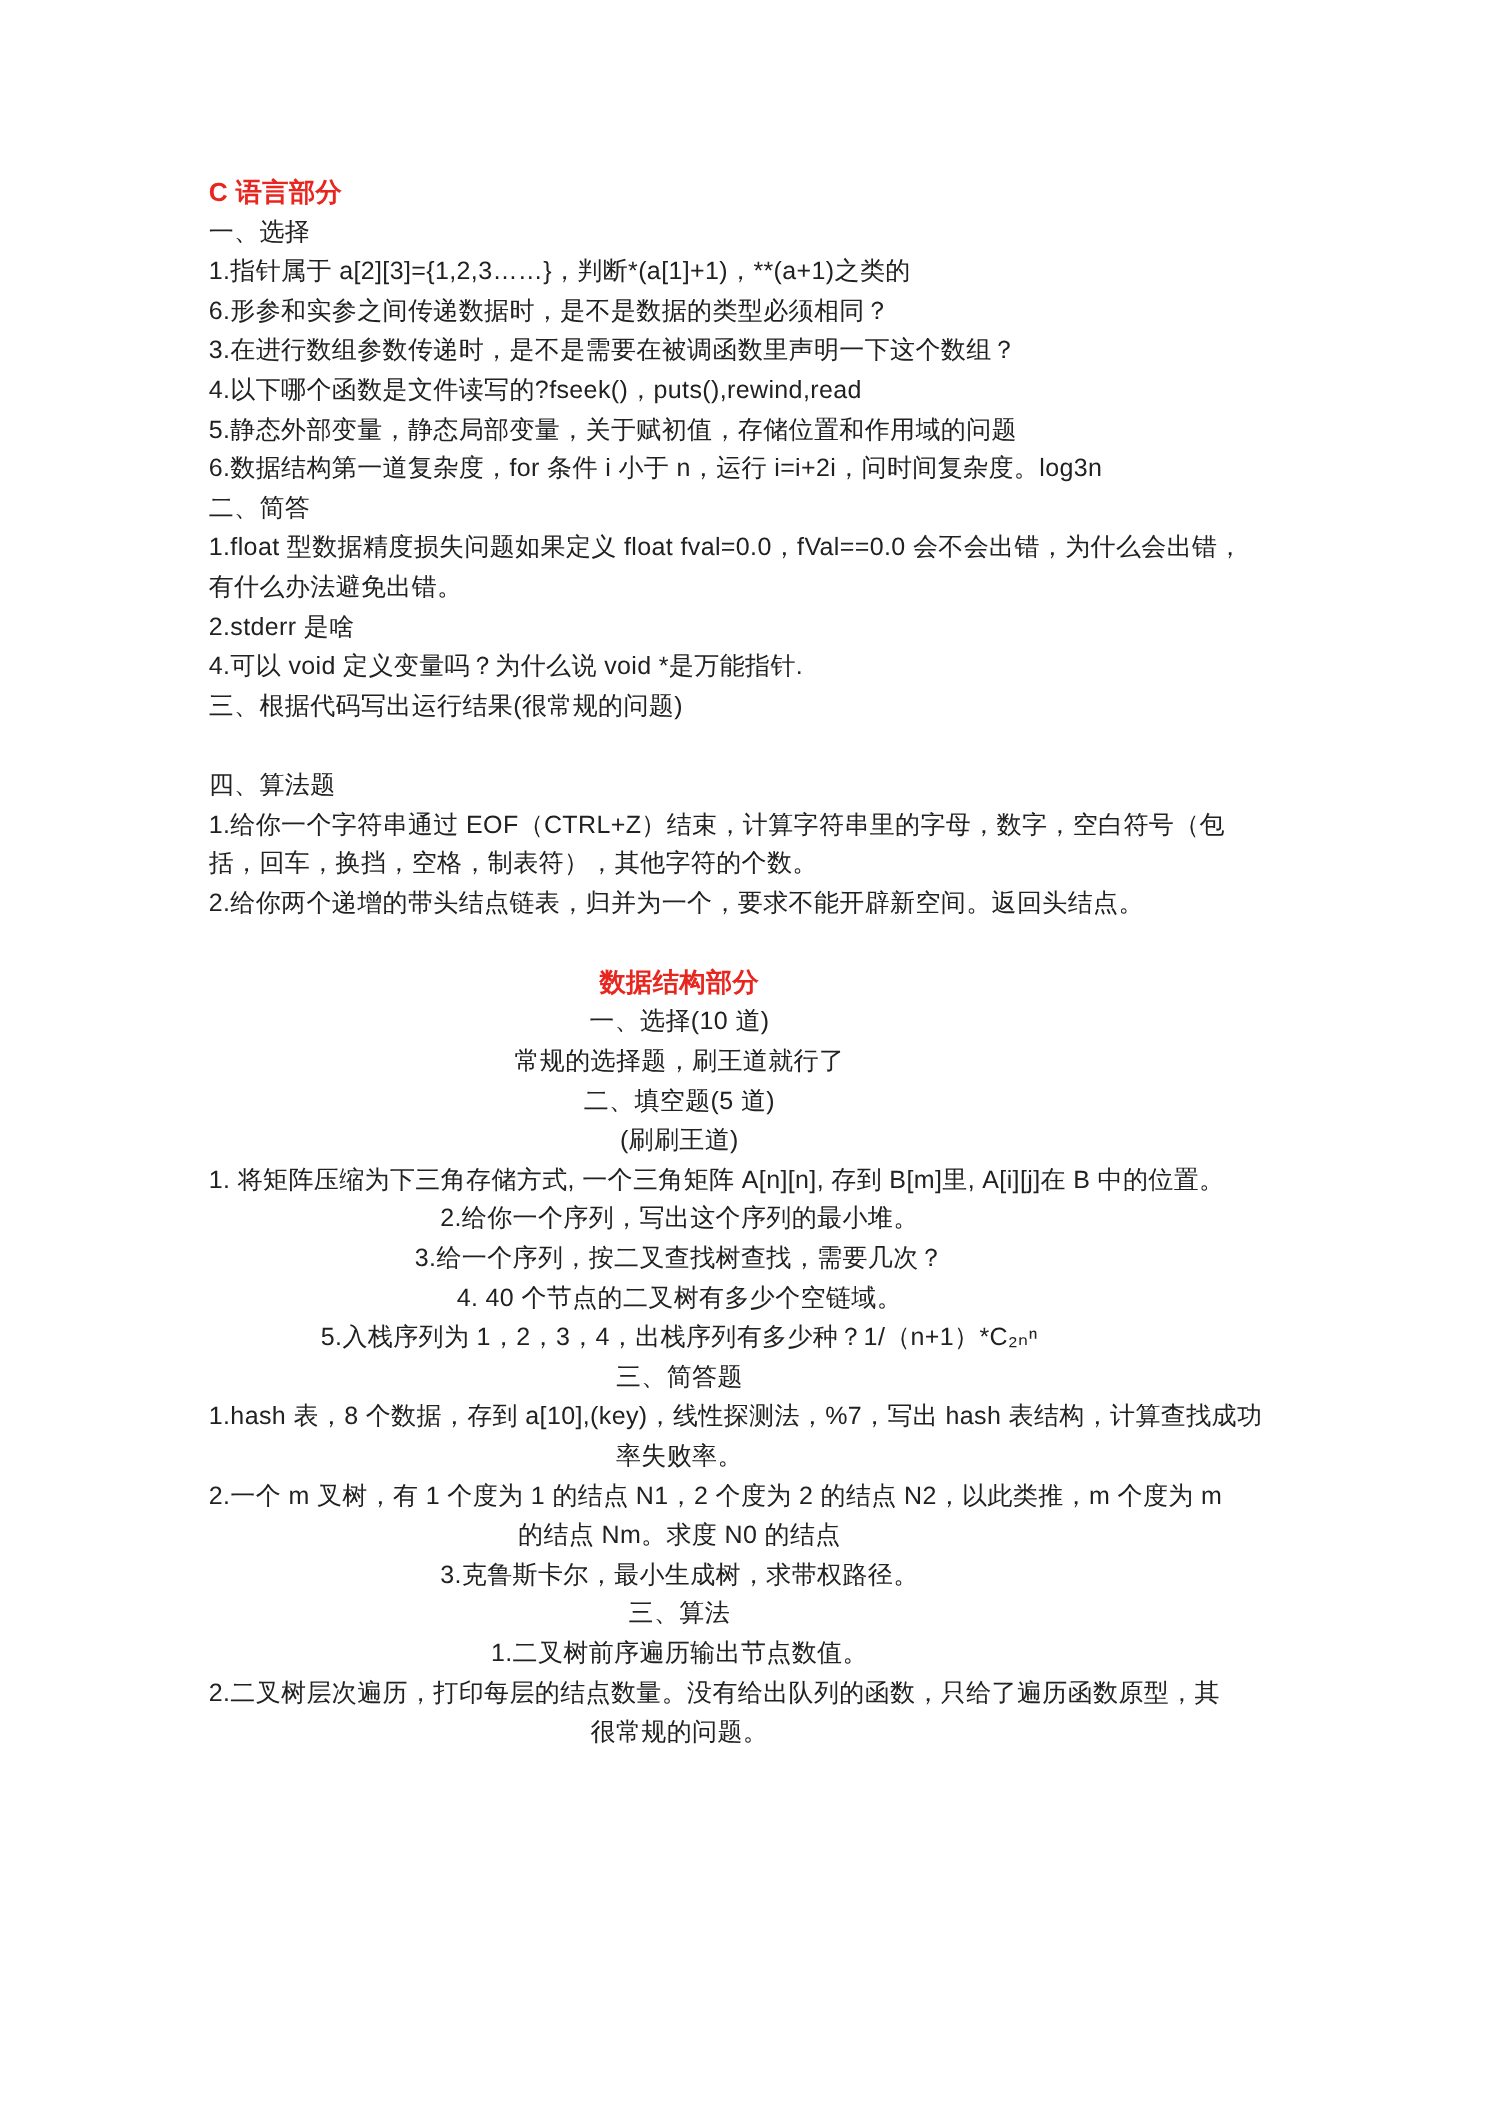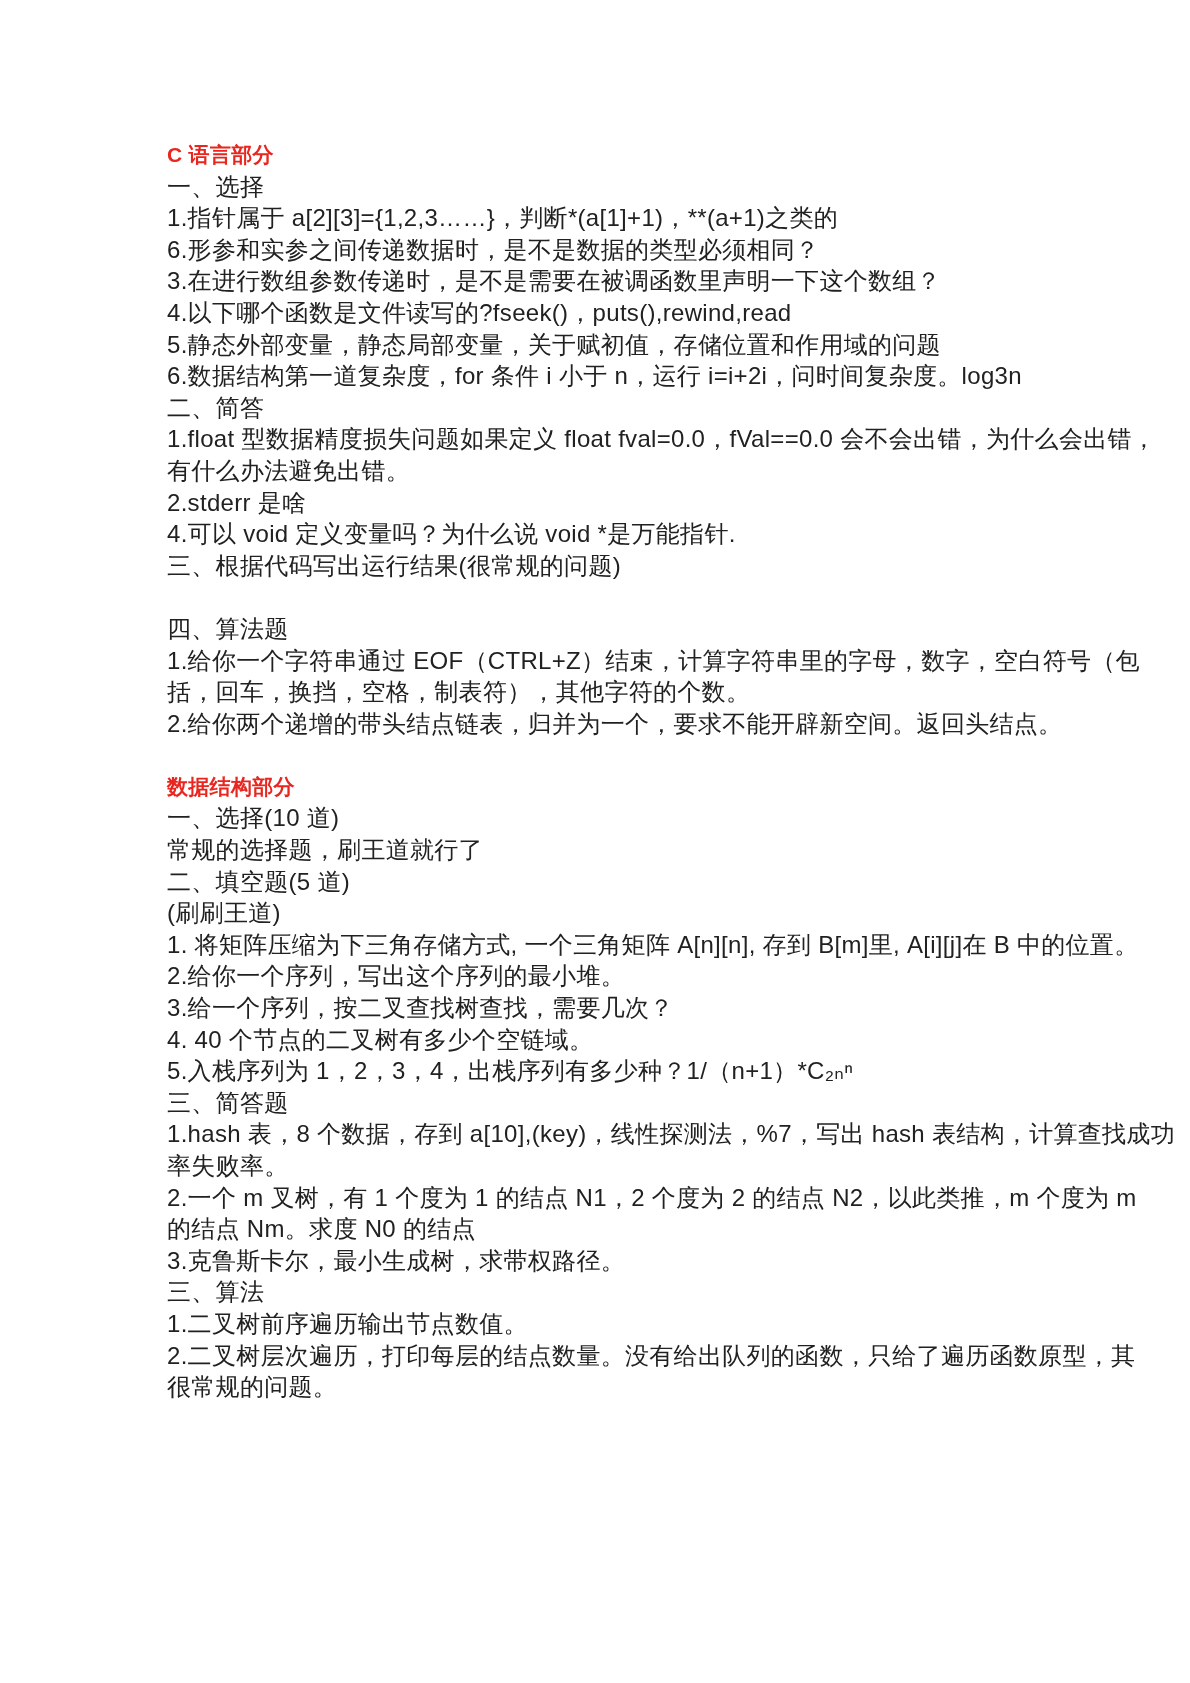--- a/index.html
+++ b/index.html
@@ -13,35 +13,36 @@
     color: var(--text-color, #212121);
     font-family: "Liberation Sans", "DejaVu Sans", sans-serif;
     overflow: hidden;
   }
   .doc {
     box-sizing: border-box;
     padding: 139px 130px 0 167px;
     width: 1050px;
   }
   .line {
-    font-size: 24px;
+    font-size: 20px;
     line-height: 31.6px;
     white-space: nowrap;
     letter-spacing: 0.3px;
   }
   .section-heading {
     color: var(--heading-color, #e8261f);
     font-weight: 700;
     font-size: 21px;
     line-height: 31.6px;
     white-space: nowrap;
   }
   
   .doc-section + .doc-section {
     margin-top: 31.6px;
+    text-align: center;
   }
   
   .doc-section[data-idx="0"] .group[data-idx="3"] {
     margin-top: 31.6px;
   }
 </style>
 </head>
 <body style="--page-bg: #ffffff; --text-color: #212121; --heading-color: #e8261f;">
 
 <main class="doc">

